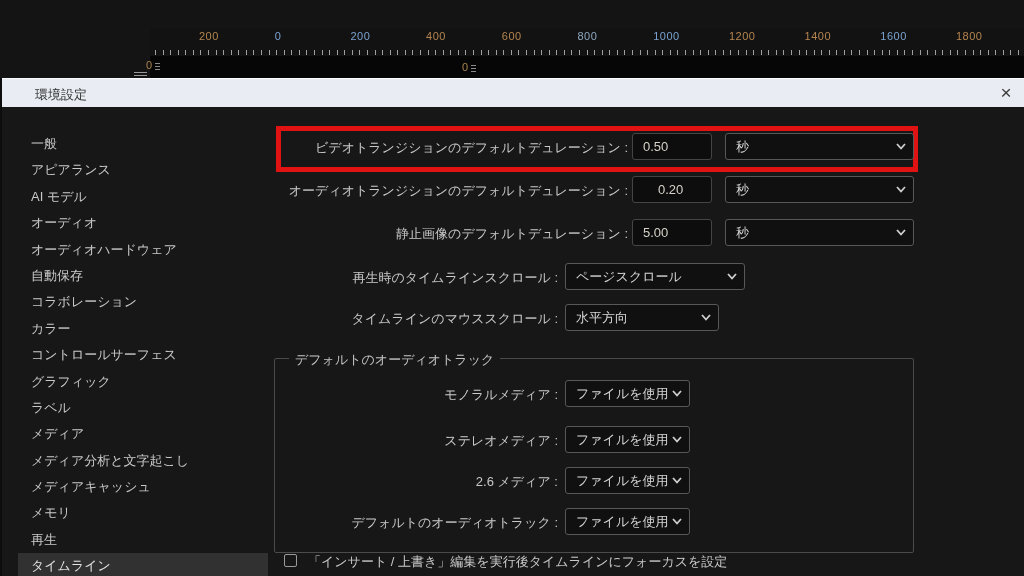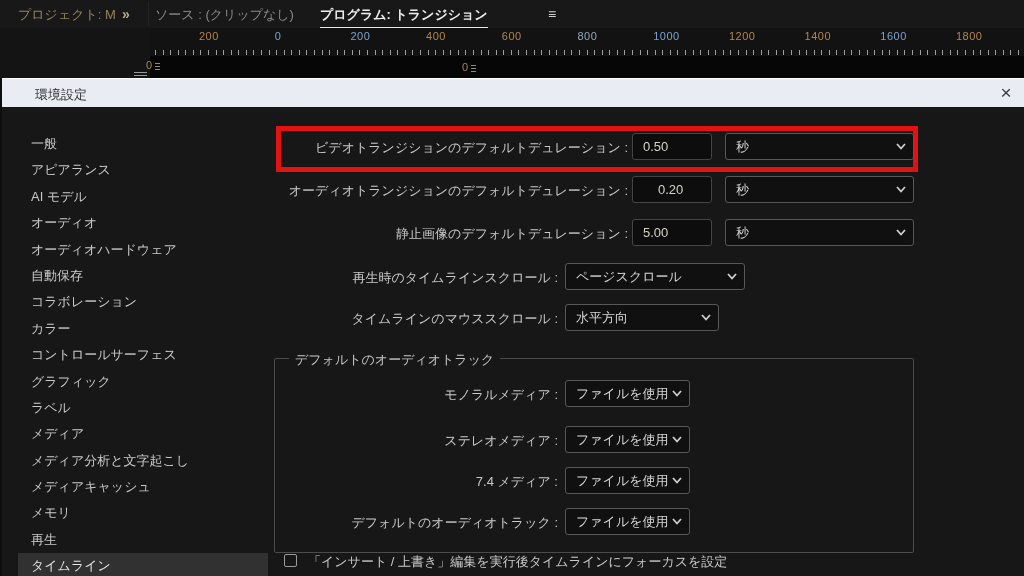--- a/index.html
+++ b/index.html
@@ -65,27 +65,20 @@
   #focus-checkbox { position:absolute; left:282px; top:447px; width:13px; height:13px;
                     border:1px solid #9a9a9a; border-radius:2px; background:transparent; }
   #focus-label { position:absolute; left:306px; top:446px; font-size:13px; color:#c9c9c9; white-space:nowrap; }
 </style>
 </head>
 <body>
 
 <div id="stage">
 
   <div id="editor-top">
-    <div id="tabbar">
-      <span class="tab" id="tab-project"><span>プロジェクト: M</span><span class="chev">»</span></span>
-      <span class="tab" id="tab-source">ソース : (クリップなし)</span>
-      <span class="tab" id="tab-program">プログラム: トランジション</span>
-      <span id="panel-menu-icon">≡</span>
-      <div id="panel-divider"></div>
-    </div>
 
     <div id="ruler">
         <div class="tick minor" style="left: 5px;"></div>
         <div class="tick minor" style="left: 12.6px;"></div>
         <div class="tick minor" style="left: 20.1px;"></div>
         <div class="tick minor" style="left: 27.7px;"></div>
         <div class="tick minor" style="left: 35.3px;"></div>
         <div class="tick minor" style="left: 42.9px;"></div>
         <div class="tick minor" style="left: 50.4px;"></div>
         <div class="tick minor" style="left: 58px;"></div>
@@ -285,21 +278,21 @@
       <span class="lbl" style="left:0; width:556px; top:279px;">モノラルメディア :</span>
       <div class="dropdown" style="left:563px; top:273px; width:125px;"><span>ファイルを使用</span><svg width="10" height="7" viewBox="0 0 10 7">
             <polyline points="1,1 5,5.5 9,1" fill="none" stroke="#cfcfcf" stroke-width="1.8"></polyline>
           </svg></div>
 
       <span class="lbl" style="left:0; width:556px; top:325px;">ステレオメディア :</span>
       <div class="dropdown" style="left:563px; top:319px; width:125px;"><span>ファイルを使用</span><svg width="10" height="7" viewBox="0 0 10 7">
             <polyline points="1,1 5,5.5 9,1" fill="none" stroke="#cfcfcf" stroke-width="1.8"></polyline>
           </svg></div>
 
-      <span class="lbl" style="left:0; width:556px; top:366px;">7.4 メディア :</span>
+      <span class="lbl" style="left:0; width:556px; top:366px;">2.6 メディア :</span>
       <div class="dropdown" style="left:563px; top:360px; width:125px;"><span>ファイルを使用</span><svg width="10" height="7" viewBox="0 0 10 7">
             <polyline points="1,1 5,5.5 9,1" fill="none" stroke="#cfcfcf" stroke-width="1.8"></polyline>
           </svg></div>
 
       <span class="lbl" style="left:0; width:556px; top:407px;">デフォルトのオーディオトラック :</span>
       <div class="dropdown" style="left:563px; top:401px; width:125px;"><span>ファイルを使用</span><svg width="10" height="7" viewBox="0 0 10 7">
             <polyline points="1,1 5,5.5 9,1" fill="none" stroke="#cfcfcf" stroke-width="1.8"></polyline>
           </svg></div>
 
       <div id="focus-checkbox"></div>

